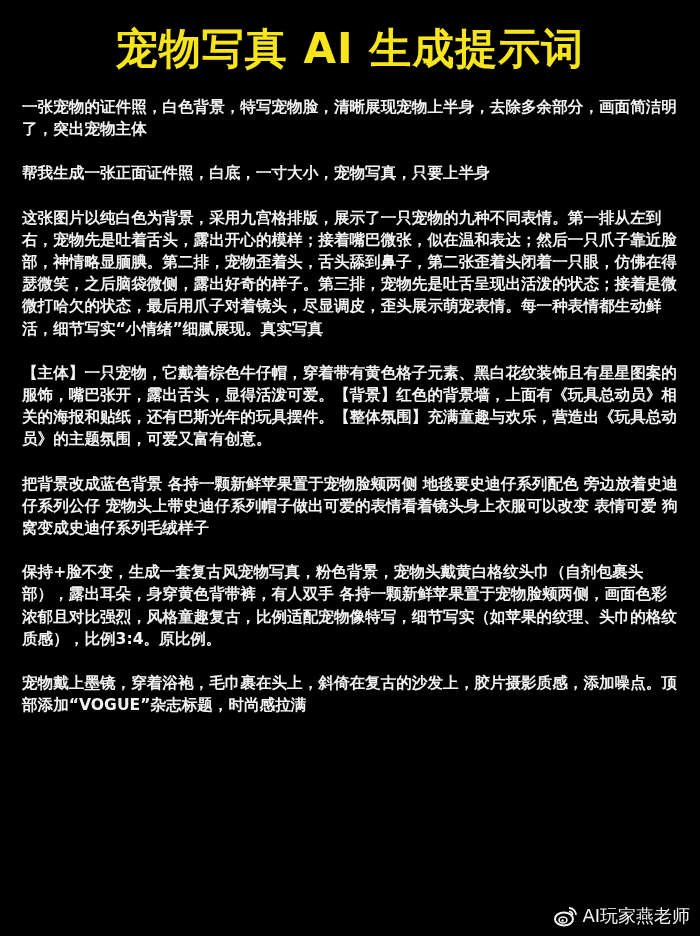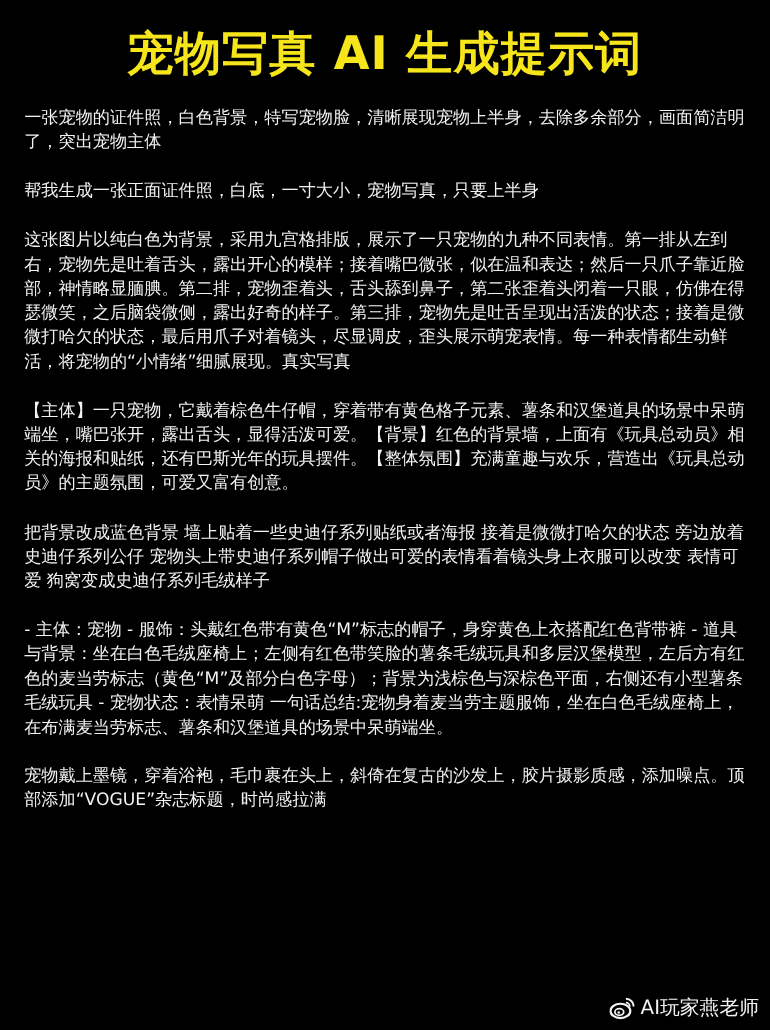--- a/index.html
+++ b/index.html
@@ -15,40 +15,40 @@
     text-align: center;
     font-size: 42px; font-weight: bold;
     color: #f7e51c;
     letter-spacing: 1px;
     line-height: 70px;
   }
   .content {
     position: absolute; left: 22px; top: 96px; width: 656px;
     font-size: 15.6px; line-height: 22.2px;
   }
-  .para { margin: 0 0 22px 0; white-space: normal; }
+  .para { margin: 0 0 22px 0; white-space: normal; font-weight: bold; }
   .watermark {
     position: absolute; right: 10px; top: 904px;
     font-size: 18px; color: #f2f2f2;
     display: flex; align-items: center; gap: 4px;
   }
   .weibo-icon { width: 24px; height: 22px; display: inline-block; }
 </style>
 </head>
 <body>
 
 <div class="title">宠物写真 AI 生成提示词</div>
 
 <div class="content">
   <p class="para">一张宠物的证件照，白色背景，特写宠物脸，清晰展现宠物上半身，去除多余部分，画面简洁明了，突出宠物主体</p>
   <p class="para">帮我生成一张正面证件照，白底，一寸大小，宠物写真，只要上半身</p>
-  <p class="para">这张图片以纯白色为背景，采用九宫格排版，展示了一只宠物的九种不同表情。第一排从左到右，宠物先是吐着舌头，露出开心的模样；接着嘴巴微张，似在温和表达；然后一只爪子靠近脸部，神情略显腼腆。第二排，宠物歪着头，舌头舔到鼻子，第二张歪着头闭着一只眼，仿佛在得瑟微笑，之后脑袋微侧，露出好奇的样子。第三排，宠物先是吐舌呈现出活泼的状态；接着是微微打哈欠的状态，最后用爪子对着镜头，尽显调皮，歪头展示萌宠表情。每一种表情都生动鲜活，将宠物的“小情绪”细腻展现。真实写真</p>
-  <p class="para">【主体】一只宠物，它戴着棕色牛仔帽，穿着带有黄色格子元素、薯条和汉堡道具的场景中呆萌端坐，嘴巴张开，露出舌头，显得活泼可爱。【背景】红色的背景墙，上面有《玩具总动员》相关的海报和贴纸，还有巴斯光年的玩具摆件。【整体氛围】充满童趣与欢乐，营造出《玩具总动员》的主题氛围，可爱又富有创意。</p>
-  <p class="para">把背景改成蓝色背景 墙上贴着一些史迪仔系列贴纸或者海报 接着是微微打哈欠的状态 旁边放着史迪仔系列公仔 宠物头上带史迪仔系列帽子做出可爱的表情看着镜头身上衣服可以改变 表情可爱 狗窝变成史迪仔系列毛绒样子</p>
-  <p class="para">- 主体：宠物 - 服饰：头戴红色带有黄色“M”标志的帽子，身穿黄色上衣搭配红色背带裤 - 道具与背景：坐在白色毛绒座椅上；左侧有红色带笑脸的薯条毛绒玩具和多层汉堡模型，左后方有红色的麦当劳标志（黄色“M”及部分白色字母）；背景为浅棕色与深棕色平面，右侧还有小型薯条毛绒玩具 - 宠物状态：表情呆萌 一句话总结:宠物身着麦当劳主题服饰，坐在白色毛绒座椅上，在布满麦当劳标志、薯条和汉堡道具的场景中呆萌端坐。</p>
+  <p class="para">这张图片以纯白色为背景，采用九宫格排版，展示了一只宠物的九种不同表情。第一排从左到右，宠物先是吐着舌头，露出开心的模样；接着嘴巴微张，似在温和表达；然后一只爪子靠近脸部，神情略显腼腆。第二排，宠物歪着头，舌头舔到鼻子，第二张歪着头闭着一只眼，仿佛在得瑟微笑，之后脑袋微侧，露出好奇的样子。第三排，宠物先是吐舌呈现出活泼的状态；接着是微微打哈欠的状态，最后用爪子对着镜头，尽显调皮，歪头展示萌宠表情。每一种表情都生动鲜活，细节写实“小情绪”细腻展现。真实写真</p>
+  <p class="para">【主体】一只宠物，它戴着棕色牛仔帽，穿着带有黄色格子元素、黑白花纹装饰且有星星图案的服饰，嘴巴张开，露出舌头，显得活泼可爱。【背景】红色的背景墙，上面有《玩具总动员》相关的海报和贴纸，还有巴斯光年的玩具摆件。【整体氛围】充满童趣与欢乐，营造出《玩具总动员》的主题氛围，可爱又富有创意。</p>
+  <p class="para">把背景改成蓝色背景 各持一颗新鲜苹果置于宠物脸颊两侧 地毯要史迪仔系列配色 旁边放着史迪仔系列公仔 宠物头上带史迪仔系列帽子做出可爱的表情看着镜头身上衣服可以改变 表情可爱 狗窝变成史迪仔系列毛绒样子</p>
+  <p class="para">保持+脸不变，生成一套复古风宠物写真，粉色背景，宠物头戴黄白格纹头巾（自剂包裹头部），露出耳朵，身穿黄色背带裤，有人双手 各持一颗新鲜苹果置于宠物脸颊两侧，画面色彩浓郁且对比强烈，风格童趣复古，比例适配宠物像特写，细节写实（如苹果的纹理、头巾的格纹质感），比例3:4。原比例。</p>
   <p class="para">宠物戴上墨镜，穿着浴袍，毛巾裹在头上，斜倚在复古的沙发上，胶片摄影质感，添加噪点。顶部添加“VOGUE”杂志标题，时尚感拉满</p>
 </div>
 
 <div class="watermark">
   <span class="weibo-icon">
     <svg width="24" height="22" viewBox="0 0 24 22">
       <ellipse cx="10" cy="14" rx="9" ry="6.5" fill="none" stroke="#f2f2f2" stroke-width="2"></ellipse>
       <ellipse cx="9" cy="15" rx="4" ry="3" fill="none" stroke="#f2f2f2" stroke-width="1.6"></ellipse>
       <circle cx="8.5" cy="15.5" r="1.2" fill="#f2f2f2"></circle>
       <path d="M15 3 A7 7 0 0 1 22 10" fill="none" stroke="#f2f2f2" stroke-width="1.8"></path>

